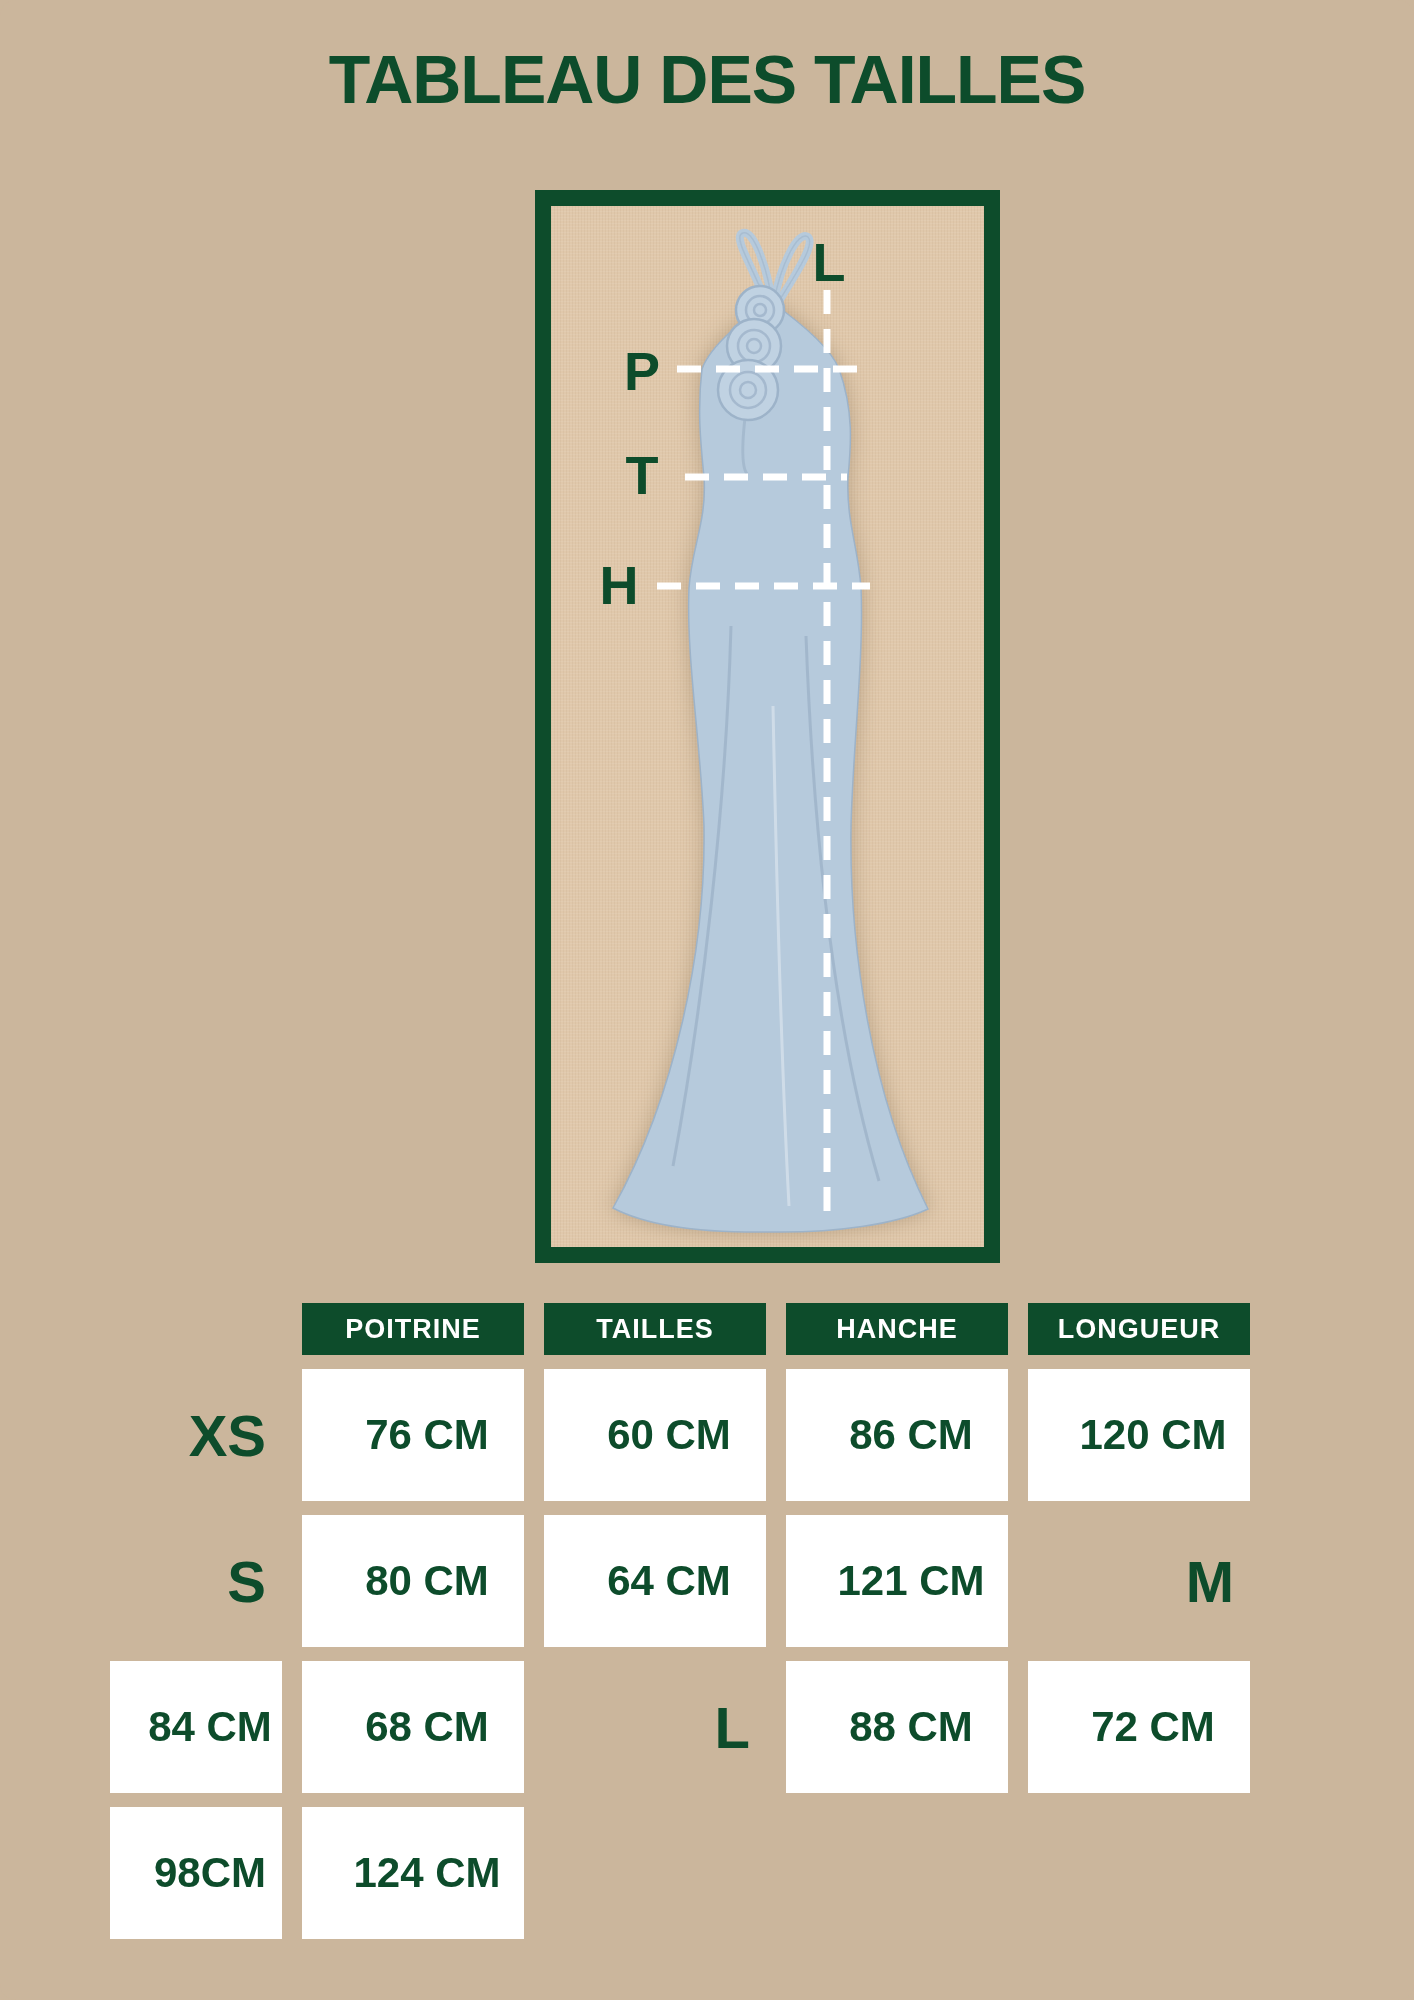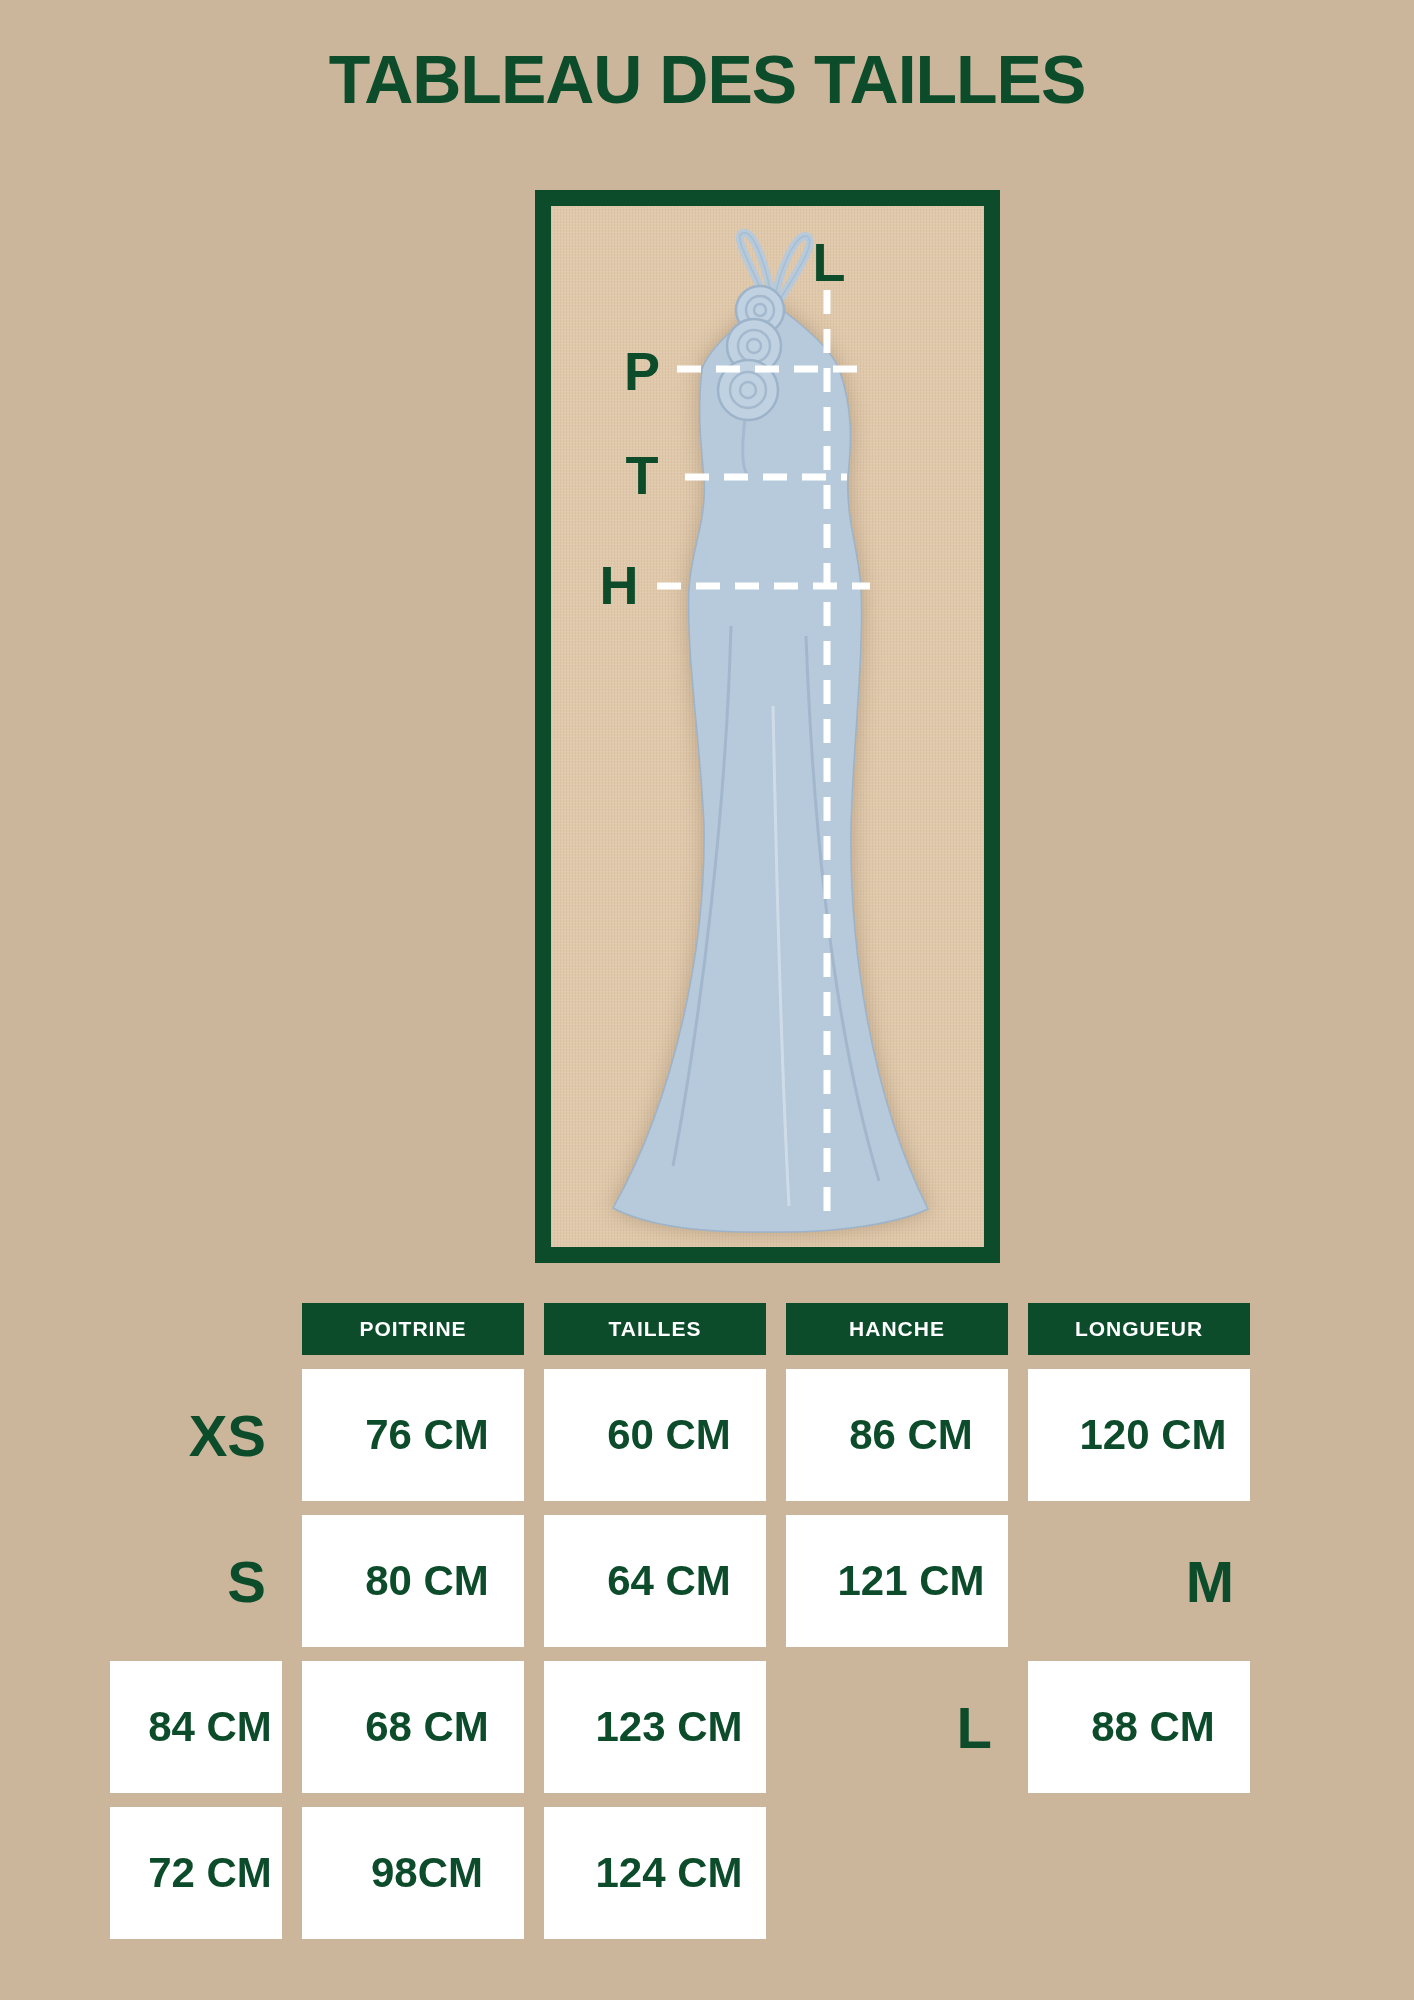--- a/index.html
+++ b/index.html
@@ -67,21 +67,21 @@
     left:110px;top:1303px;
     display:grid;
     grid-template-columns:172px 222px 222px 222px 222px;
     grid-template-rows:52px 132px 132px 132px 132px;
     column-gap:20px;
     row-gap:14px;
   }
   .th{
     background:var(--accent_green,#0d4c2b);
     color:#ffffff;
-    font-size:21px;
+    font-size:27px;
     font-weight:700;
     letter-spacing:1px;
     display:flex;align-items:center;justify-content:center;
   }
   .rowlabel{
     display:flex;align-items:center;justify-content:flex-end;
     padding-right:16px;
     font-size:58px;
     font-weight:700;
     color:var(--accent_green,#0d4c2b);
@@ -187,21 +187,20 @@
     <div class="cell">120 CM</div>
 
     <div class="rowlabel">S</div>
     <div class="cell">80 CM</div>
     <div class="cell">64 CM</div>
     <div class="cell">121 CM</div>
 
     <div class="rowlabel">M</div>
     <div class="cell">84 CM</div>
     <div class="cell">68 CM</div>
-    <div class="cell">123 CM</div>
 
     <div class="rowlabel">L</div>
     <div class="cell">88 CM</div>
     <div class="cell">72 CM</div>
     <div class="cell">98CM</div>
     <div class="cell">124 CM</div>
   </div>
 
 </div>
 

